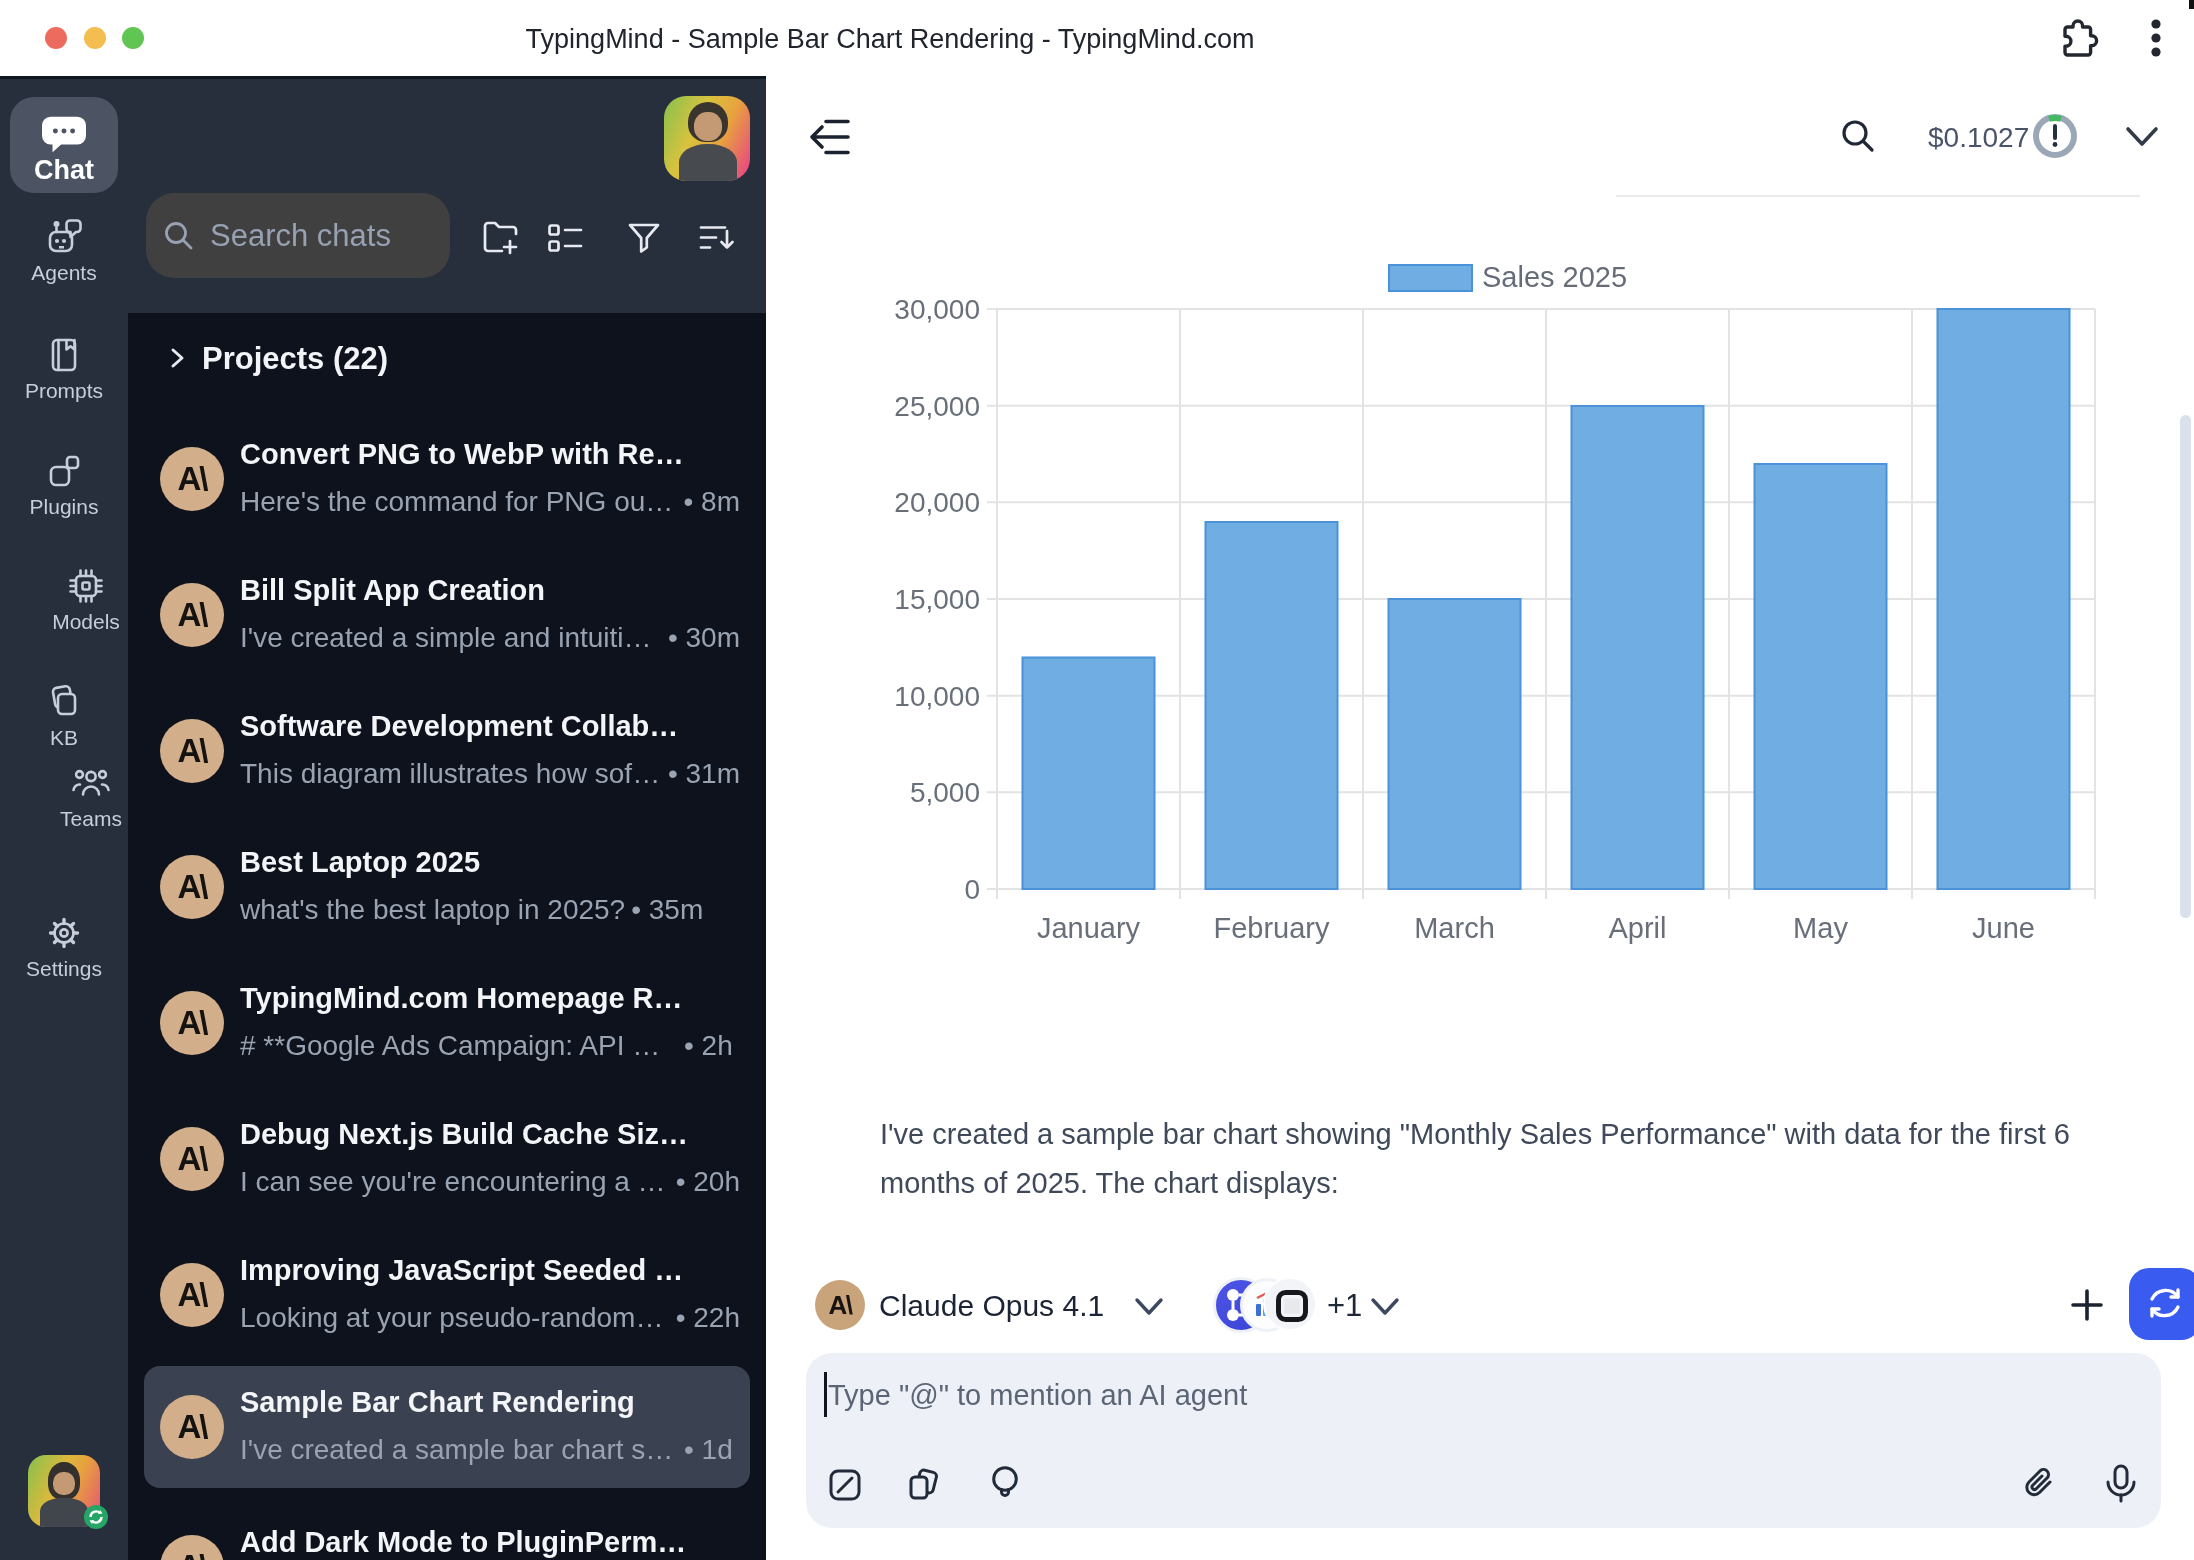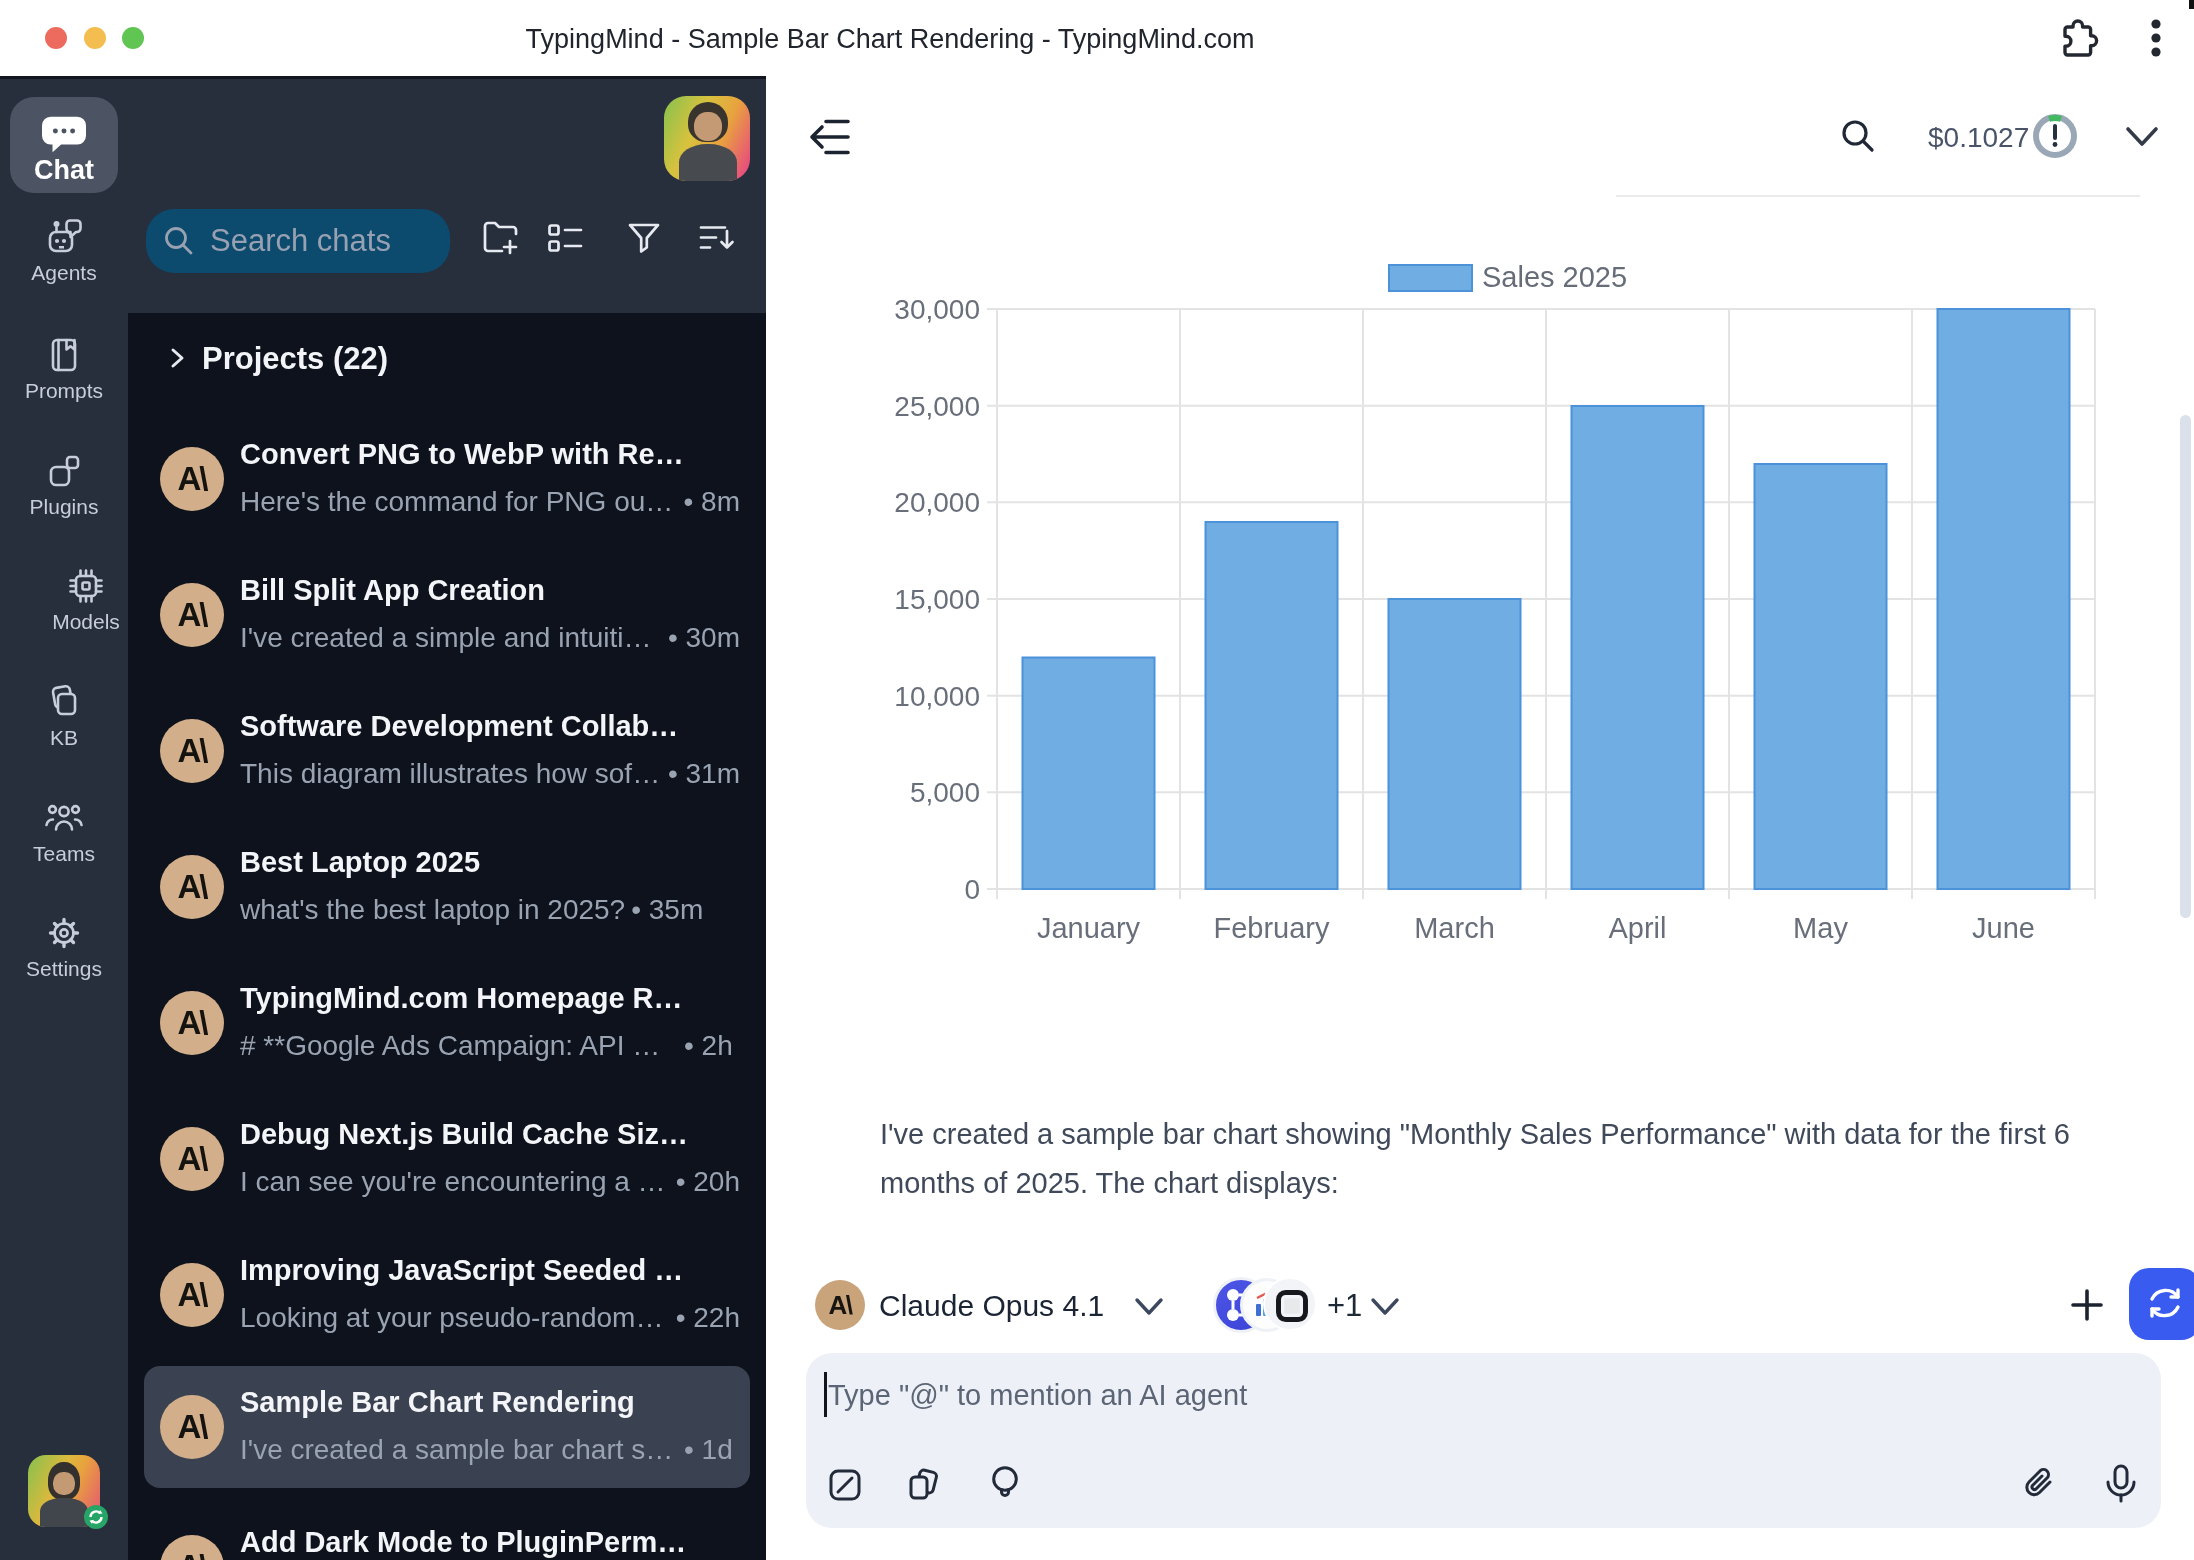--- a/index.html
+++ b/index.html
@@ -19,22 +19,22 @@
     font-size:21px; }
   .ritem svg { display:block; margin:0 auto 4px; }
   
   #chatlist { position:absolute; left:128px; top:234px; width:638px; height:1250px;
     background:#0e121c; }
   #newchat { position:absolute; left:18px; top:18px; width:504px; height:84px;
     border-radius:26px; background:#3c63f4; color:#fff; font-size:31px; font-weight:700;
     display:flex; align-items:center; justify-content:center; gap:14px; }
   #topavatar { position:absolute; left:536px; top:17px; width:86px; height:85px;
     border-radius:22px; overflow:hidden; }
-  #searchbox { position:absolute; left:18px; top:130px; width:304px; height:64px;
-    border-radius:28px; background:#0c4a6e; color:#97a1b2; font-size:31px;
+  #searchbox { position:absolute; left:18px; top:114px; width:304px; height:85px;
+    border-radius:28px; background:#404040; color:#97a1b2; font-size:31px;
     display:flex; align-items:center; }
   .hicon { position:absolute; top:139px; }
   .proj { position:absolute; left:74px; top:28px; color:#f2f4f8; font-size:31px; font-weight:700; }
   .item { position:absolute; left:16px; width:606px; height:122px; }
   .item.sel { background:#3a4150; border-radius:16px; }
   .avatar { position:absolute; left:16px; top:29px; width:64px; height:64px; border-radius:50%;
     background:#d2ae8a; color:#15130f; font-weight:700; font-size:33px;
     display:flex; align-items:center; justify-content:center; letter-spacing:-2px; }
   .ititle { position:absolute; left:96px; top:20px; max-width:450px; white-space:nowrap; overflow:hidden;
     text-overflow:ellipsis; color:#f3f5f8; font-size:29px; font-weight:600; }
@@ -119,21 +119,21 @@
     </svg>
     Models
   </div>
   <div class="ritem" style="top:603px;">
     <svg width="40" height="40" viewBox="0 0 40 40" fill="none" stroke="#c7ced9" stroke-width="2.6" stroke-linecap="round" stroke-linejoin="round">
       <rect x="10" y="5" width="17" height="20" rx="4" transform="rotate(-10 18 15)"></rect>
       <rect x="14" y="12" width="17" height="20" rx="4" fill="#272e3c"></rect>
     </svg>
     KB
   </div>
-  <div class="ritem" style="top:719px;">
+  <div class="ritem" style="top:684px;margin-left:27px;">
     <svg width="40" height="40" viewBox="0 0 40 40" fill="none" stroke="#c7ced9" stroke-width="2.6" stroke-linecap="round" stroke-linejoin="round">
       <circle cx="20" cy="13.5" r="4.6"></circle>
       <path d="M12 31.5 a8 8 0 0 1 16 0"></path>
       <circle cx="8.5" cy="11.5" r="3.4"></circle>
       <path d="M2.5 27 a6 6 0 0 1 6.5 -5.5"></path>
       <circle cx="31.5" cy="11.5" r="3.4"></circle>
       <path d="M37.5 27 a6 6 0 0 0 -6.5 -5.5"></path>
     </svg>
     Teams
   </div>

